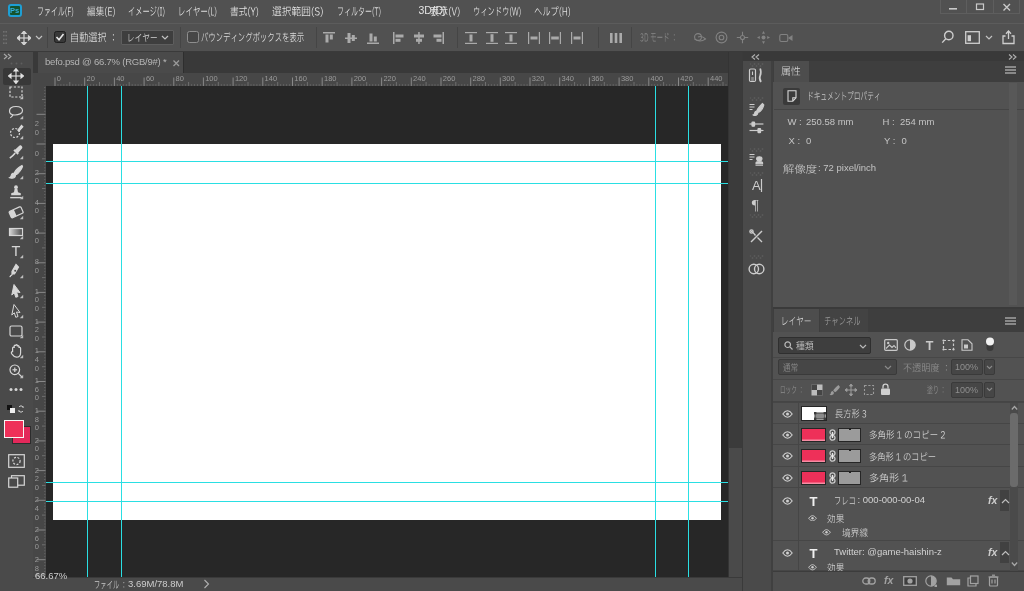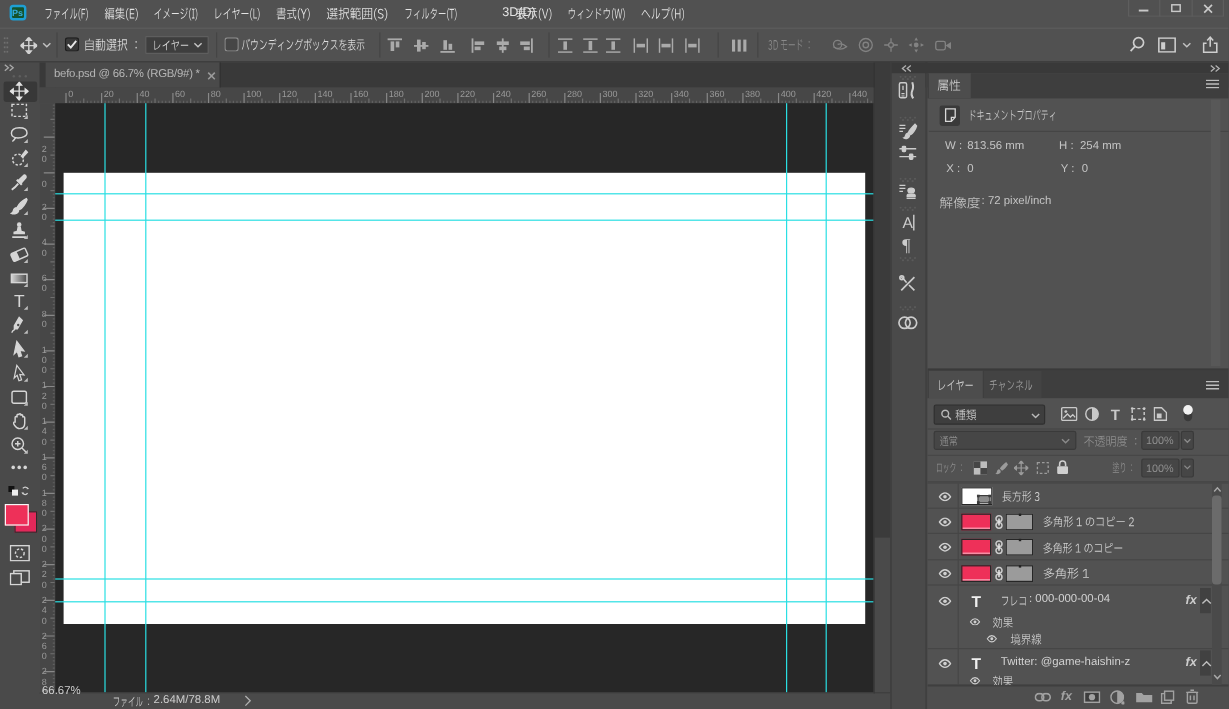--- a/index.html
+++ b/index.html
@@ -722,21 +722,21 @@
     <div style="position:absolute;left:45.5px;top:501px;width:682.5px;height:1px;background:#2adfe3;"></div>
     <div style="position:absolute;left:728px;top:52px;width:1px;height:539px;background:#343434;"></div>
     <div style="position:absolute;left:729px;top:52px;width:13px;height:524.5px;background:#3b3b3b;"></div>
     <div style="position:absolute;left:729px;top:448px;width:12.5px;height:128.5px;background:#4a4a4a;"></div>
     <div style="position:absolute;left:33px;top:576.5px;width:709px;height:1px;background:#3a3a3a;"></div>
     <div style="position:absolute;left:33px;top:577.5px;width:709px;height:13.5px;background:#4a4a4a;"></div>
     <div style="position:absolute;left:35px;top:570px;font-size:9.5px;line-height:12.5px;color:#cdcdcd;white-space:nowrap;">66.67%</div>
     <svg style="position:absolute;left:94.0px;top:578.50px;overflow:visible" width="33.0" height="12.5" viewBox="0 -9.50 33.00 12.50">
       <path transform="scale(0.6288 1) " d="M1.3 -7.2H8.3Q8.3 -5.2 7.8 -3.7Q7.2 -2.3 6.1 -1.4Q5 -0.4 3.1 0.1L2.8 -0.6Q4.4 -1.1 5.4 -1.8Q6.4 -2.6 6.9 -3.7Q7.4 -4.9 7.5 -6.4H1.3ZM15.3 -2.8Q16.1 -3.2 16.7 -3.7Q17.2 -4.2 17.5 -4.8H11.8V-5.5H18.2V-4.9Q17.9 -4.1 17.3 -3.4Q16.6 -2.7 15.7 -2.2ZM12.2 0Q13 -0.3 13.5 -0.7Q14 -1 14.2 -1.5Q14.4 -2 14.4 -2.7V-4H15.1V-2.7Q15.1 -1.5 14.5 -0.7Q13.9 0.1 12.6 0.6ZM28.7 -7.2Q27.5 -6 25.9 -5V0.3H25.1V-4.5Q23.4 -3.5 21.3 -2.7L21 -3.4Q23 -4.1 24.9 -5.2Q26.8 -6.4 28.2 -7.8ZM39.3 -3.9Q38.9 -2.5 38 -1.4Q37.1 -0.4 36 0.1H35.4V-7.7H36V-0.7Q37.8 -1.7 38.7 -4.3ZM32.9 -7.7H33.6V-4.7Q33.6 -2.9 33 -1.7Q32.5 -0.6 31.3 0.2L30.9 -0.3Q31.9 -1.1 32.4 -2Q32.9 -3 32.9 -4.6ZM46.9 -5.9V-6Q46.9 -6.3 47 -6.5Q47.2 -6.6 47.5 -6.6Q47.8 -6.6 47.9 -6.5Q48.1 -6.3 48.1 -6V-5.9Q48.1 -5.6 47.9 -5.5Q47.8 -5.3 47.5 -5.3Q47.2 -5.3 47 -5.5Q46.9 -5.6 46.9 -5.9ZM46.9 -1.5V-1.7Q46.9 -1.9 47 -2.1Q47.2 -2.2 47.5 -2.2Q47.8 -2.2 47.9 -2.1Q48.1 -1.9 48.1 -1.7V-1.5Q48.1 -1.3 47.9 -1.1Q47.8 -1 47.5 -1Q47.2 -1 47 -1.1Q46.9 -1.3 46.9 -1.5Z" fill="#cdcdcd"></path>
     </svg>
-    <div style="position:absolute;left:128px;top:577.75px;font-size:9.5px;line-height:12.5px;color:#cdcdcd;white-space:nowrap;">2.64M/78.8M</div>
+    <div style="position:absolute;left:128px;top:577.75px;font-size:9.5px;line-height:12.5px;color:#cdcdcd;white-space:nowrap;">3.69M/78.8M</div>
     <svg style="position:absolute;left:203px;top:579px;" width="7" height="10" viewBox="0 0 7 10">
       <path d="M1.5 1 L5.5 5 L1.5 9" stroke="#b0b0b0" stroke-width="1.1" fill="none"></path>
     </svg>
     <svg style="position:absolute;left:3px;top:53px;" width="10" height="7" viewBox="0 0 10 7">
       <path d="M1 1 L4 3.5 L1 6 M5 1 L8 3.5 L5 6" stroke="#a8a8a8" stroke-width="1.1" fill="none"></path>
     </svg>
     <svg style="position:absolute;left:10px;top:62px;" width="13" height="3" viewBox="0 0 13 3">
       <g fill="#5f5f5f">
         <circle cx="1.5" cy="1.5" r="1"></circle>
         <circle cx="6.5" cy="1.5" r="1"></circle>
@@ -1026,21 +1026,21 @@
     </svg>
     <div style="position:absolute;left:782.5px;top:87.5px;width:17.5px;height:17px;background:#3a3a3a;border-radius:2px"></div>
     <svg style="position:absolute;left:786.5px;top:90px;" width="10" height="12" viewBox="0 0 10 12">
       <path d="M1 0.8 H9 V7.8 L5.8 11.2 H1 Z M9 7.8 H5.8 V11.2" stroke="#d8d8d8" fill="none" stroke-width="1.1"></path>
     </svg>
     <svg style="position:absolute;left:806.8px;top:90.23px;overflow:visible" width="73.6" height="13.1" viewBox="0 -9.97 73.60 13.12">
       <path transform="scale(0.6372 1) " d="M8.5 -6.2Q8 -7.3 7.5 -8.1L8 -8.3Q8.7 -7.4 9.1 -6.5ZM3.9 -8.1V-5.2Q6.4 -4.3 8.8 -3.1L8.5 -2.4Q6.1 -3.7 3.9 -4.4V0.4H3.1V-8.1ZM7.3 -5.7Q6.9 -6.7 6.3 -7.6L6.9 -7.8Q7.6 -6.7 7.9 -6ZM20 -3.9 20.1 -3.1 16.3 -2.7 16.6 0.3 15.9 0.3 15.6 -2.6 11.7 -2.2 11.7 -3 15.5 -3.4 15.2 -5.5 11.7 -5.2 11.7 -5.9 15.2 -6.3 14.9 -8.5 15.7 -8.5 15.9 -6.4 19.4 -6.7 19.5 -6 16 -5.6 16.2 -3.5ZM29.9 -0.9V-0.2H22.6V-0.9H27.4Q27.8 -2.9 27.8 -5H23.4V-5.7H28.6Q28.6 -3.3 28.2 -0.9ZM39.9 -1.4Q38.8 -2.4 37.6 -3.3Q35.9 -1 33.2 0.1L32.8 -0.6Q35.4 -1.6 37 -3.8Q35.4 -4.9 34.1 -5.7L34.5 -6.3Q36 -5.4 37.4 -4.4Q38.4 -5.9 39.1 -8.2L39.8 -7.9Q39.1 -5.6 38 -3.9Q39.3 -2.9 40.4 -1.9ZM46.8 -5.4Q45.3 -6.4 43.6 -7.2L43.9 -7.8Q45.7 -7 47.2 -6ZM43.7 -0.9Q45.5 -1.3 46.8 -1.9Q48.1 -2.6 49.1 -3.7Q50 -4.8 50.7 -6.5L51.3 -6.1Q50.3 -3.5 48.5 -2.1Q46.7 -0.7 43.9 -0.2ZM61.3 -2.5Q58.9 -3.8 56.6 -4.5V0.3H55.9V-8.2H56.6V-5.3Q59.2 -4.4 61.6 -3.2ZM73.2 -7.6Q73.2 -7.1 72.8 -6.7Q72.5 -6.4 71.9 -6.4Q71.6 -6.4 71.4 -6.4Q71.2 -3.8 69.9 -2.1Q68.6 -0.5 66 0.2L65.7 -0.5Q67.3 -1 68.4 -1.8Q69.4 -2.6 70 -3.8Q70.5 -5 70.7 -6.6H64.2V-7.4H70.6Q70.6 -7.5 70.6 -7.6Q70.6 -8.2 70.9 -8.6Q71.3 -8.9 71.9 -8.9Q72.5 -8.9 72.8 -8.6Q73.2 -8.2 73.2 -7.6ZM72.6 -7.7Q72.6 -8 72.5 -8.2Q72.3 -8.4 71.9 -8.4Q71.5 -8.4 71.3 -8.2Q71.1 -8 71.1 -7.7V-7.6Q71.1 -7.3 71.3 -7.1Q71.5 -6.9 71.9 -6.9Q72.3 -6.9 72.5 -7.1Q72.6 -7.3 72.6 -7.6ZM75.8 0H75.1V-7.4H82.4V0H81.7V-0.9H75.8ZM75.8 -6.7V-1.6H81.7V-6.7ZM91.7 -7.4Q91.7 -8 92.1 -8.4Q92.4 -8.7 93 -8.7Q93.6 -8.7 94 -8.4Q94.3 -8 94.3 -7.4Q94.3 -6.9 94 -6.5Q93.6 -6.2 93 -6.2Q92.4 -6.2 92.1 -6.5Q91.7 -6.9 91.7 -7.4ZM93.8 -7.4V-7.5Q93.8 -7.8 93.6 -8Q93.4 -8.2 93 -8.2Q92.6 -8.2 92.4 -8Q92.3 -7.8 92.3 -7.5V-7.4Q92.3 -7.1 92.4 -6.9Q92.6 -6.7 93 -6.7Q93.4 -6.7 93.6 -6.9Q93.8 -7.1 93.8 -7.4ZM84.7 -0.4Q85.8 -1.9 86.3 -3.6Q86.9 -5.3 87.1 -7.6L87.8 -7.6Q87.7 -5.1 87.1 -3.4Q86.5 -1.6 85.4 0ZM91 -7.6Q91.2 -5.3 91.7 -3.6Q92.3 -2 93.4 -0.4L92.7 0Q91.6 -1.6 91 -3.4Q90.4 -5.2 90.2 -7.6ZM96.5 -7.8H103.2V-7.1H96.5ZM104.1 -5.2V-4.5H100.3V-3.9Q100.3 -2.3 99.7 -1.3Q99 -0.3 97.5 0.3L97.1 -0.4Q98.4 -0.9 99 -1.7Q99.6 -2.5 99.6 -3.9V-4.5H95.6V-5.2ZM113.4 -6Q112.3 -4.9 110.9 -4V0.6H110.2V-3.5Q108.7 -2.7 106.9 -2L106.6 -2.7Q108.4 -3.3 110 -4.3Q111.7 -5.3 112.9 -6.6Z" fill="#c9c9c9"></path>
     </svg>
     <div style="position:absolute;left:773.5px;top:108.5px;width:250.5px;height:1px;background:#454545;"></div>
     <div style="position:absolute;left:787.5px;top:115.75px;font-size:9.5px;line-height:12.5px;color:#c4c4c4;white-space:nowrap;">W :</div>
-    <div style="position:absolute;left:806px;top:115.75px;font-size:9.5px;line-height:12.5px;color:#c4c4c4;white-space:nowrap;">813.56 mm</div>
+    <div style="position:absolute;left:806px;top:115.75px;font-size:9.5px;line-height:12.5px;color:#c4c4c4;white-space:nowrap;">250.58 mm</div>
     <div style="position:absolute;left:882.5px;top:115.75px;font-size:9.5px;line-height:12.5px;color:#c4c4c4;white-space:nowrap;">H :</div>
     <div style="position:absolute;left:900px;top:115.75px;font-size:9.5px;line-height:12.5px;color:#c4c4c4;white-space:nowrap;">254 mm</div>
     <div style="position:absolute;left:788.5px;top:135.25px;font-size:9.5px;line-height:12.5px;color:#c4c4c4;white-space:nowrap;">X :</div>
     <div style="position:absolute;left:806px;top:135.25px;font-size:9.5px;line-height:12.5px;color:#c4c4c4;white-space:nowrap;">0</div>
     <div style="position:absolute;left:884px;top:135.25px;font-size:9.5px;line-height:12.5px;color:#c4c4c4;white-space:nowrap;">Y :</div>
     <div style="position:absolute;left:901.5px;top:135.25px;font-size:9.5px;line-height:12.5px;color:#c4c4c4;white-space:nowrap;">0</div>
     <svg style="position:absolute;left:782.7px;top:162.72px;overflow:visible" width="34.0" height="13.1" viewBox="0 -9.97 34.00 13.12">
       <path transform="scale(1.0794 1) " d="M4.3 -7.7Q4.2 -7.4 3.9 -7Q3.7 -6.6 3.5 -6.3H4.7V-0Q4.7 0.3 4.5 0.5Q4.4 0.6 4 0.6H2.8L2.7 0.1H4.1V-1.6H1.4Q1.2 -0.3 0.8 0.8L0.3 0.4Q0.7 -0.5 0.8 -1.7Q0.9 -2.8 0.9 -4.6V-5.9L0.6 -5.6L0.2 -6.1Q1.4 -7.2 1.9 -8.9L2.5 -8.8Q2.4 -8.4 2.3 -8.2H4.3ZM5 -5.8Q5.8 -6.1 6.3 -6.6Q6.7 -7.1 6.8 -7.8H5.2V-8.4H9.7Q9.7 -7 9.6 -6.3Q9.5 -5.8 9.2 -5.6Q8.9 -5.4 8.4 -5.4H7.5L7.4 -6H8.3Q8.6 -6 8.8 -6.1Q8.9 -6.2 9 -6.5Q9 -6.8 9.1 -7.2Q9.1 -7.5 9.1 -7.8H7.5Q7.2 -6 5.3 -5.2ZM2.1 -7.6Q1.7 -6.9 1.2 -6.3H2.8Q3.1 -6.6 3.3 -6.9Q3.5 -7.3 3.6 -7.6ZM2.5 -4.3V-5.7H1.5V-4.3ZM3 -4.3H4.1V-5.7H3ZM10 -1.8V-1.2H8V0.8H7.4V-1.2H5.1V-1.8H7.4V-3.2H6.1Q5.8 -2.7 5.5 -2.3L5 -2.6Q5.8 -3.5 5.9 -4.8L6.5 -4.7Q6.5 -4.3 6.3 -3.8H7.4V-5H8V-3.8H9.9V-3.2H8V-1.8ZM1.5 -3.8Q1.4 -2.9 1.4 -2.2H2.5V-3.8ZM3 -3.8V-2.2H4.1V-3.8ZM13.6 -8.7Q13.3 -7.3 12.7 -6V0.8H12.1V-4.8Q11.7 -4.1 11.2 -3.6L10.8 -4.2Q11.6 -5.1 12.1 -6.2Q12.6 -7.4 13 -8.9ZM20.7 -0.1 20.3 0.4Q19 -0.7 18.4 -1.8Q17.7 -3 17.5 -4.7H17Q16.8 -4.4 16.4 -4.2Q17 -3.5 17.3 -2.6Q17.7 -1.7 17.7 -0.9Q17.7 -0.1 17.4 0.3Q17.1 0.6 16.3 0.6H15.5L15.3 0H16.3Q16.7 0 16.9 -0.1Q17.1 -0.3 17.1 -0.9Q17.1 -1.2 17 -1.6Q16.4 -1.1 15.4 -0.6Q14.5 -0.2 13.4 0.1L13.2 -0.5Q14.2 -0.7 15.2 -1.1Q16.2 -1.6 16.9 -2.1Q16.8 -2.5 16.6 -2.8Q16.1 -2.4 15.2 -2Q14.3 -1.7 13.5 -1.5L13.2 -2Q14.1 -2.2 14.9 -2.5Q15.8 -2.9 16.4 -3.3Q16.2 -3.6 16 -3.9Q15 -3.3 13.4 -2.9L13.2 -3.5Q14.2 -3.7 14.9 -4Q15.7 -4.3 16.3 -4.7H13.8V-6.5Q13.7 -6.4 13.7 -6.4Q13.6 -6.3 13.5 -6.3L13.2 -6.7Q14.8 -7.7 15.4 -8.8L16 -8.7Q15.9 -8.4 15.7 -8.2H18.6V-7.8Q18.2 -7.3 17.8 -6.9H20.1V-4.7H18.1Q18.2 -3.6 18.5 -2.8Q19 -3.1 19.5 -3.5Q19.9 -3.9 20.2 -4.3L20.7 -3.8Q20.3 -3.4 19.8 -3Q19.3 -2.6 18.8 -2.3Q19.1 -1.7 19.5 -1.2Q20 -0.7 20.7 -0.1ZM15.3 -7.7Q15 -7.3 14.4 -6.9H17.1Q17.6 -7.3 17.9 -7.7ZM16.6 -6.4H14.4V-5.2H16.6ZM17.2 -5.2H19.4V-6.4H17.2ZM26.9 -8H31V-7.4H23V-5.1Q23 -1.3 22 0.7L21.4 0.2Q21.9 -0.7 22.1 -2.1Q22.3 -3.4 22.3 -5.2V-8H26.2V-8.8H26.9ZM28.5 -7H29.2V-5.9H31V-5.3H29.2V-3.7H24.9V-5.3H23.3V-5.9H24.9V-7H25.5V-5.9H28.5ZM25.5 -4.3H28.5V-5.4H25.5ZM30 -2.5Q29.3 -1.4 27.8 -0.6Q29 -0.1 30.9 0.2L30.8 0.8Q28.6 0.5 27 -0.2Q25.3 0.5 23.1 0.8L22.9 0.2Q24.7 -0 26.3 -0.6Q25.4 -1.1 24.5 -1.8L24.9 -2.3Q25.9 -1.4 27 -0.9Q28.4 -1.5 29.1 -2.4H23.6V-3H30Z" fill="#c4c4c4"></path>
     </svg>
     <div style="position:absolute;left:818px;top:162.25px;font-size:9.5px;line-height:12.5px;color:#c4c4c4;white-space:nowrap;">: 72 pixel/inch</div>

